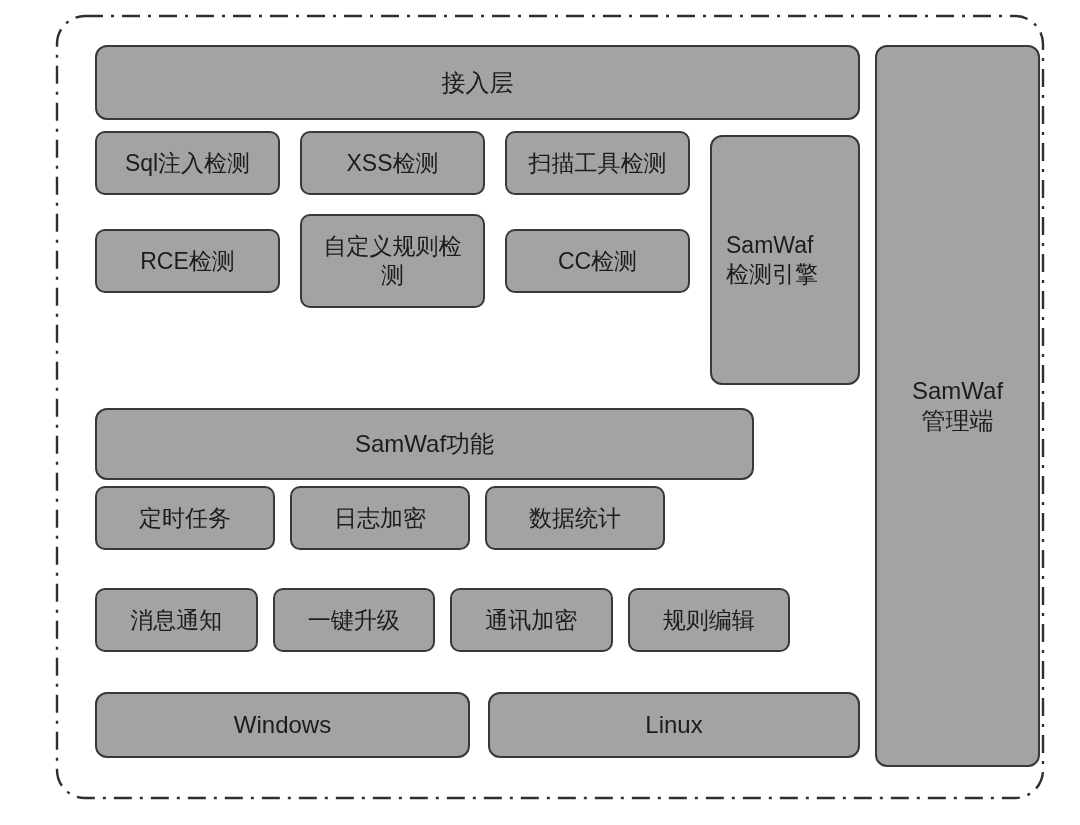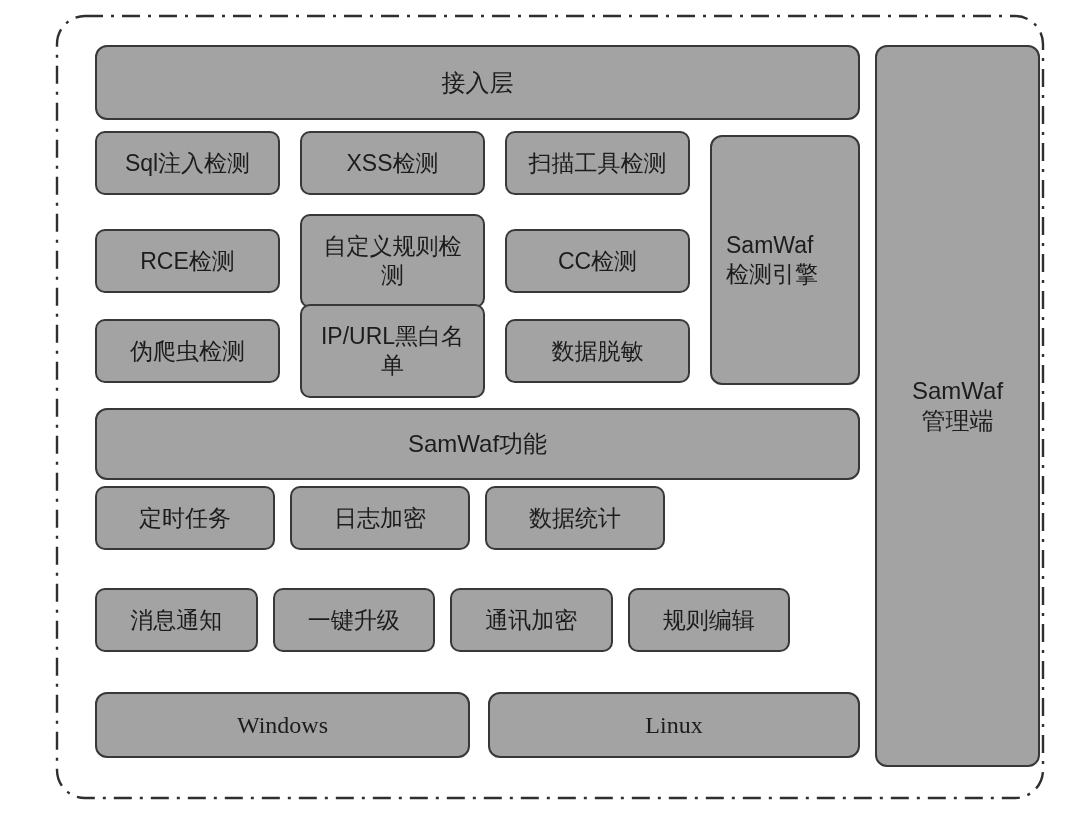--- a/index.html
+++ b/index.html
@@ -67,25 +67,25 @@
   .det-row3{left:40px;top:298px;width:595px;height:78px;gap:20px;}
   .det-row1 .box,.det-row2 .box,.det-row3 .box{width:185px;}
   .engine{
     left:655px;top:121px;width:150px;height:250px;
     border-radius:12px;
     justify-content:flex-start;
     text-align:left;
     padding-left:14px;
     font-size:23px;
   }
-  .functions{left:40px;top:394px;width:765px;height:72px;}
+  .functions{left:40px;top:394px;width:659px;height:72px;}
   .func-row1{left:40px;top:476px;width:765px;height:56px;gap:15px;}
   .func-row2{left:40px;top:578px;width:695px;height:56px;gap:15px;}
   .func-row1 .box,.func-row2 .box{width:180px;}
-  .plat-row{left:40px;top:680px;width:765px;height:62px;gap:18px;font-family:Liberation Serif, serif;}
+  .plat-row{left:40px;top:680px;width:765px;height:62px;gap:18px;}
   .plat-row .box{min-height:62px;font-size:24px;border-radius:12px;}
   .plat-win{width:375px;}
   .plat-linux{width:372px;}
   .management{
     left:820px;top:31px;width:165px;height:722px;
     border-radius:12px;
     font-size:24px;
   }
 </style>
 </head>
@@ -118,31 +118,20 @@
       <span>RCE检测</span>
     </div>
     <div class="box">
       <span>自定义规则检测</span>
     </div>
     <div class="box">
       <span>CC检测</span>
     </div>
   </div>
 
-  <div class="row det-row3">
-    <div class="box">
-      <span>伪爬虫检测</span>
-    </div>
-    <div class="box">
-      <span>IP/URL黑白名单</span>
-    </div>
-    <div class="box">
-      <span>数据脱敏</span>
-    </div>
-  </div>
 
   <div class="box engine pre">
     <span class="pre">SamWaf
 检测引擎</span>
   </div>
 
   <div class="box wide functions">
     <span>SamWaf功能</span>
   </div>
 

